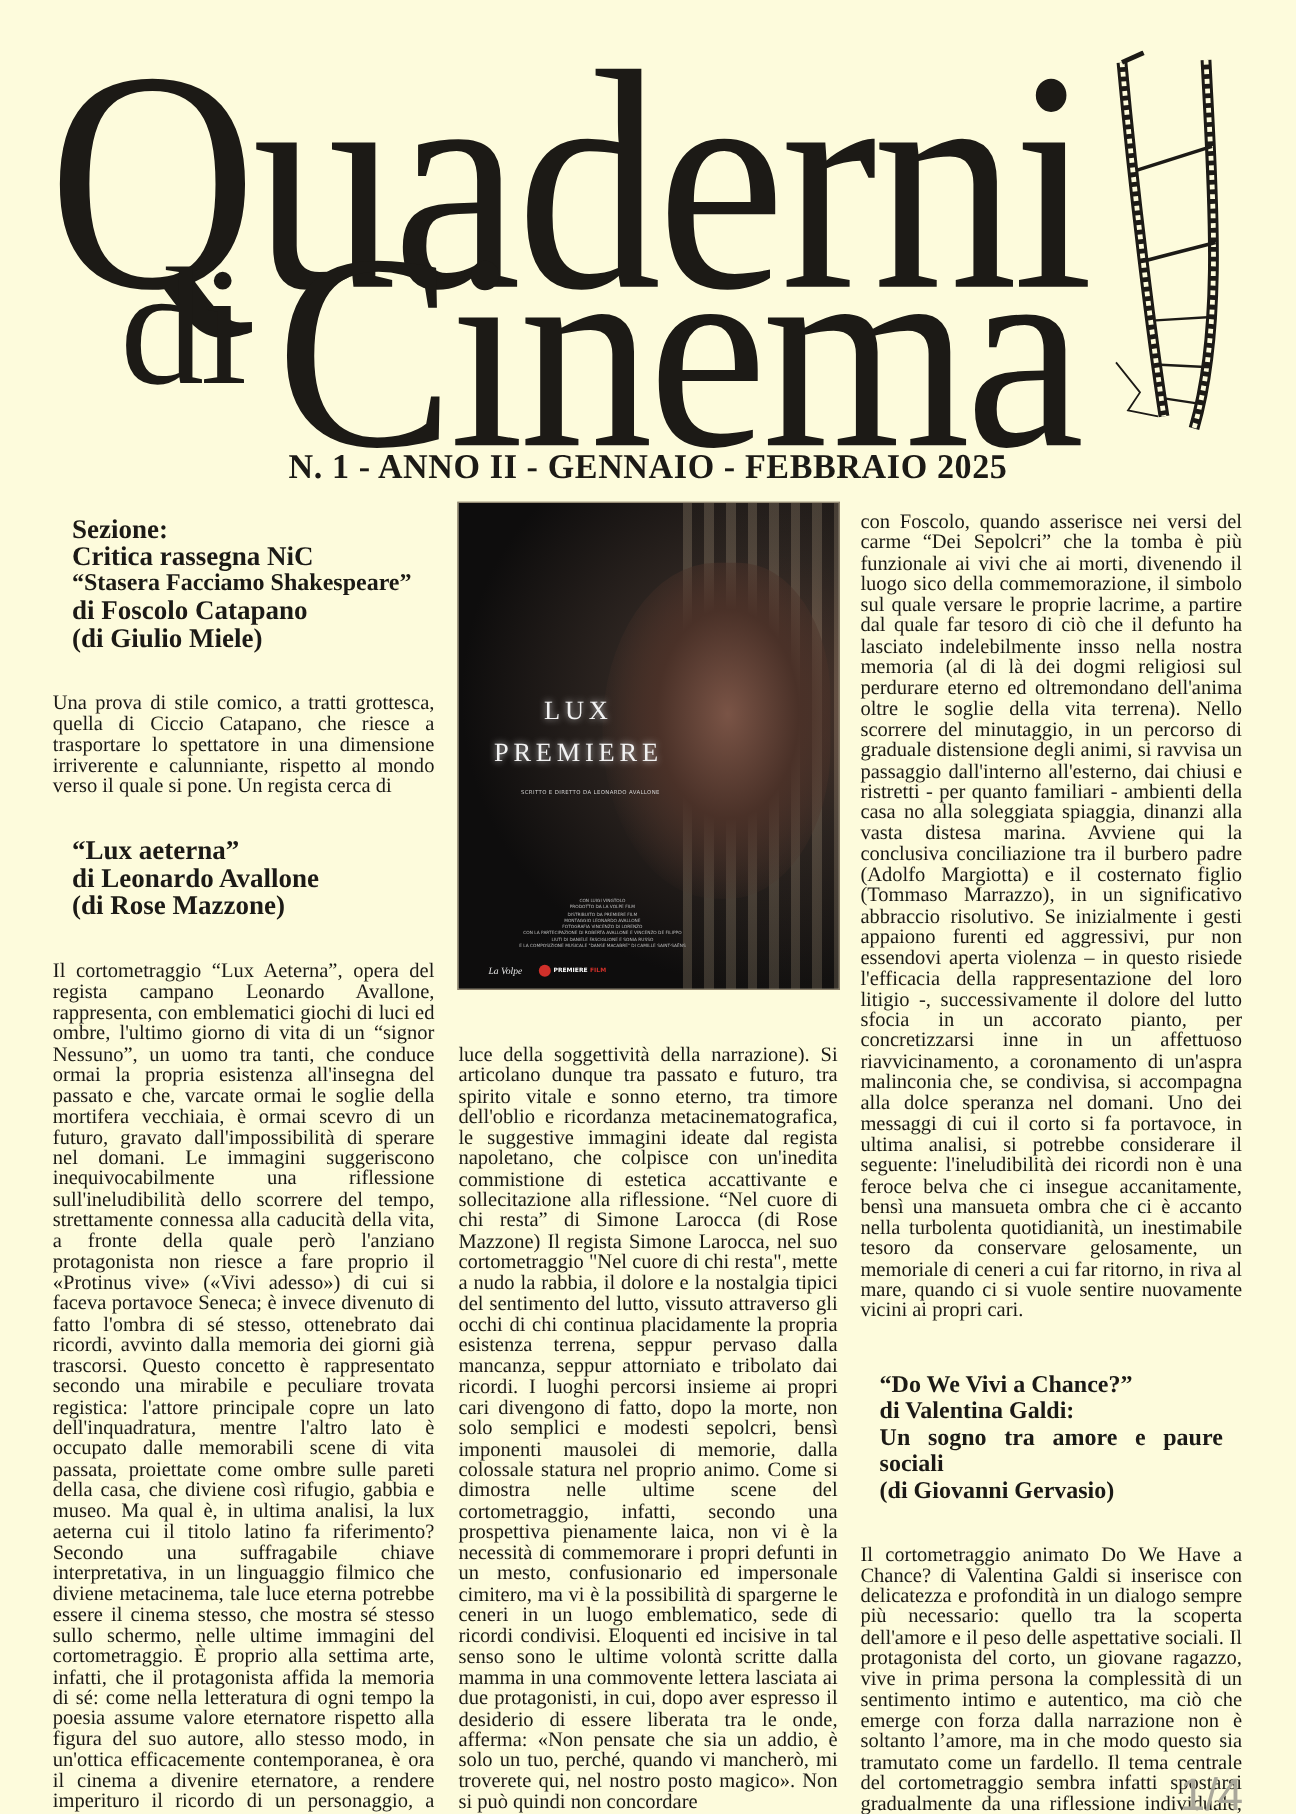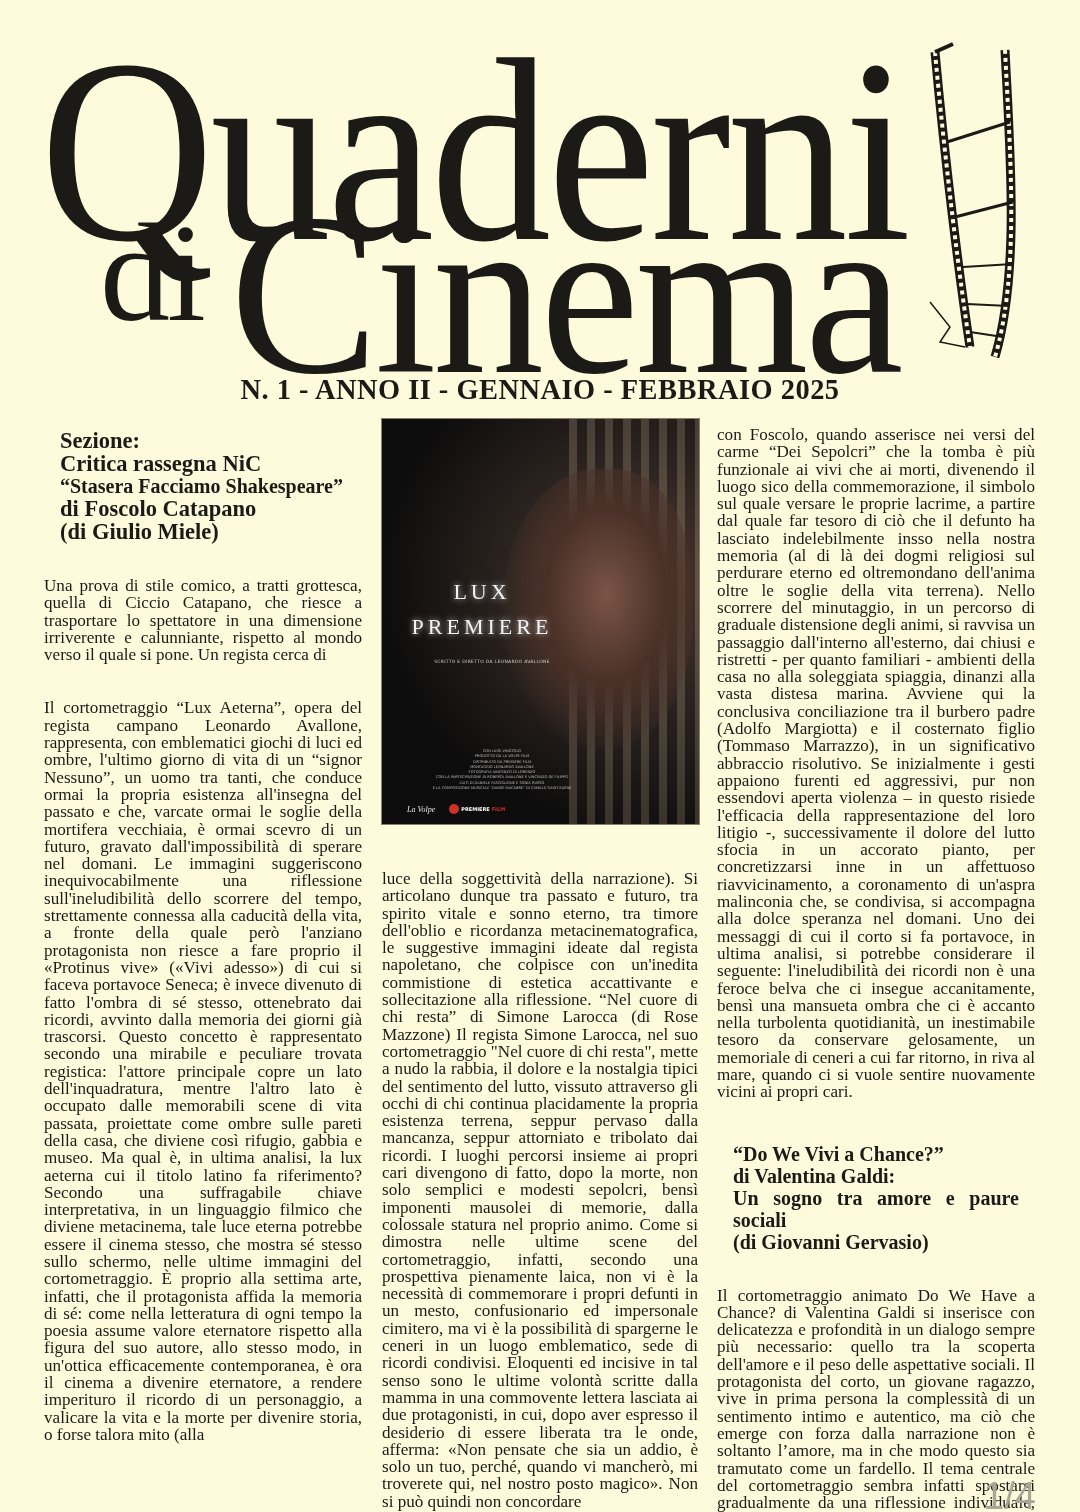--- a/index.html
+++ b/index.html
@@ -109,20 +109,25 @@
   <div class="head">
     <div class="big">Sezione:</div>
     <div class="big">Critica rassegna NiC</div>
     <div>“Stasera Facciamo Shakespeare”</div>
     <div class="big">di Foscolo Catapano</div>
     <div class="big">(di Giulio Miele)</div>
   </div>
   <div class="gap1"></div>
   <p>Una prova di stile comico, a tratti grottesca, quella di Ciccio Catapano, che riesce a trasportare lo spettatore in una dimensione irriverente e calunniante, rispetto al mondo verso il quale si pone. Un regista cerca di</p>
   <div class="gap1"></div>
+  <div class="head">
+    <div class="big">“Lux aeterna”</div>
+    <div class="big">di Leonardo Avallone</div>
+    <div class="big">(di Rose Mazzone)</div>
+  </div>
   <div class="gap1"></div>
   <p>Il cortometraggio “Lux Aeterna”, opera del regista campano Leonardo Avallone, rappresenta, con emblematici giochi di luci ed ombre, l'ultimo giorno di vita di un “signor Nessuno”, un uomo tra tanti, che conduce ormai la propria esistenza all'insegna del passato e che, varcate ormai le soglie della mortifera vecchiaia, è ormai scevro di un futuro, gravato dall'impossibilità di sperare nel domani. Le immagini suggeriscono inequivocabilmente una riflessione sull'ineludibilità dello scorrere del tempo, strettamente connessa alla caducità della vita, a fronte della quale però l'anziano protagonista non riesce a fare proprio il «Protinus vive» («Vivi adesso») di cui si faceva portavoce Seneca; è invece divenuto di fatto l'ombra di sé stesso, ottenebrato dai ricordi, avvinto dalla memoria dei giorni già trascorsi. Questo concetto è rappresentato secondo una mirabile e peculiare trovata registica: l'attore principale copre un lato dell'inquadratura, mentre l'altro lato è occupato dalle memorabili scene di vita passata, proiettate come ombre sulle pareti della casa, che diviene così rifugio, gabbia e museo. Ma qual è, in ultima analisi, la lux aeterna cui il titolo latino fa riferimento? Secondo una suffragabile chiave interpretativa, in un linguaggio filmico che diviene metacinema, tale luce eterna potrebbe essere il cinema stesso, che mostra sé stesso sullo schermo, nelle ultime immagini del cortometraggio. È proprio alla settima arte, infatti, che il protagonista affida la memoria di sé: come nella letteratura di ogni tempo la poesia assume valore eternatore rispetto alla figura del suo autore, allo stesso modo, in un'ottica efficacemente contemporanea, è ora il cinema a divenire eternatore, a rendere imperituro il ricordo di un personaggio, a valicare la vita e la morte per divenire storia, o forse talora mito (alla</p>
 </div>
 
 <div class="poster">
   <div class="stripes"></div>
   <div class="face"></div>
   <div class="ptitle pt1">LUX</div>
   <div class="ptitle pt2">PREMIERE</div>
   <div class="credit-main">SCRITTO E DIRETTO DA LEONARDO AVALLONE</div>

